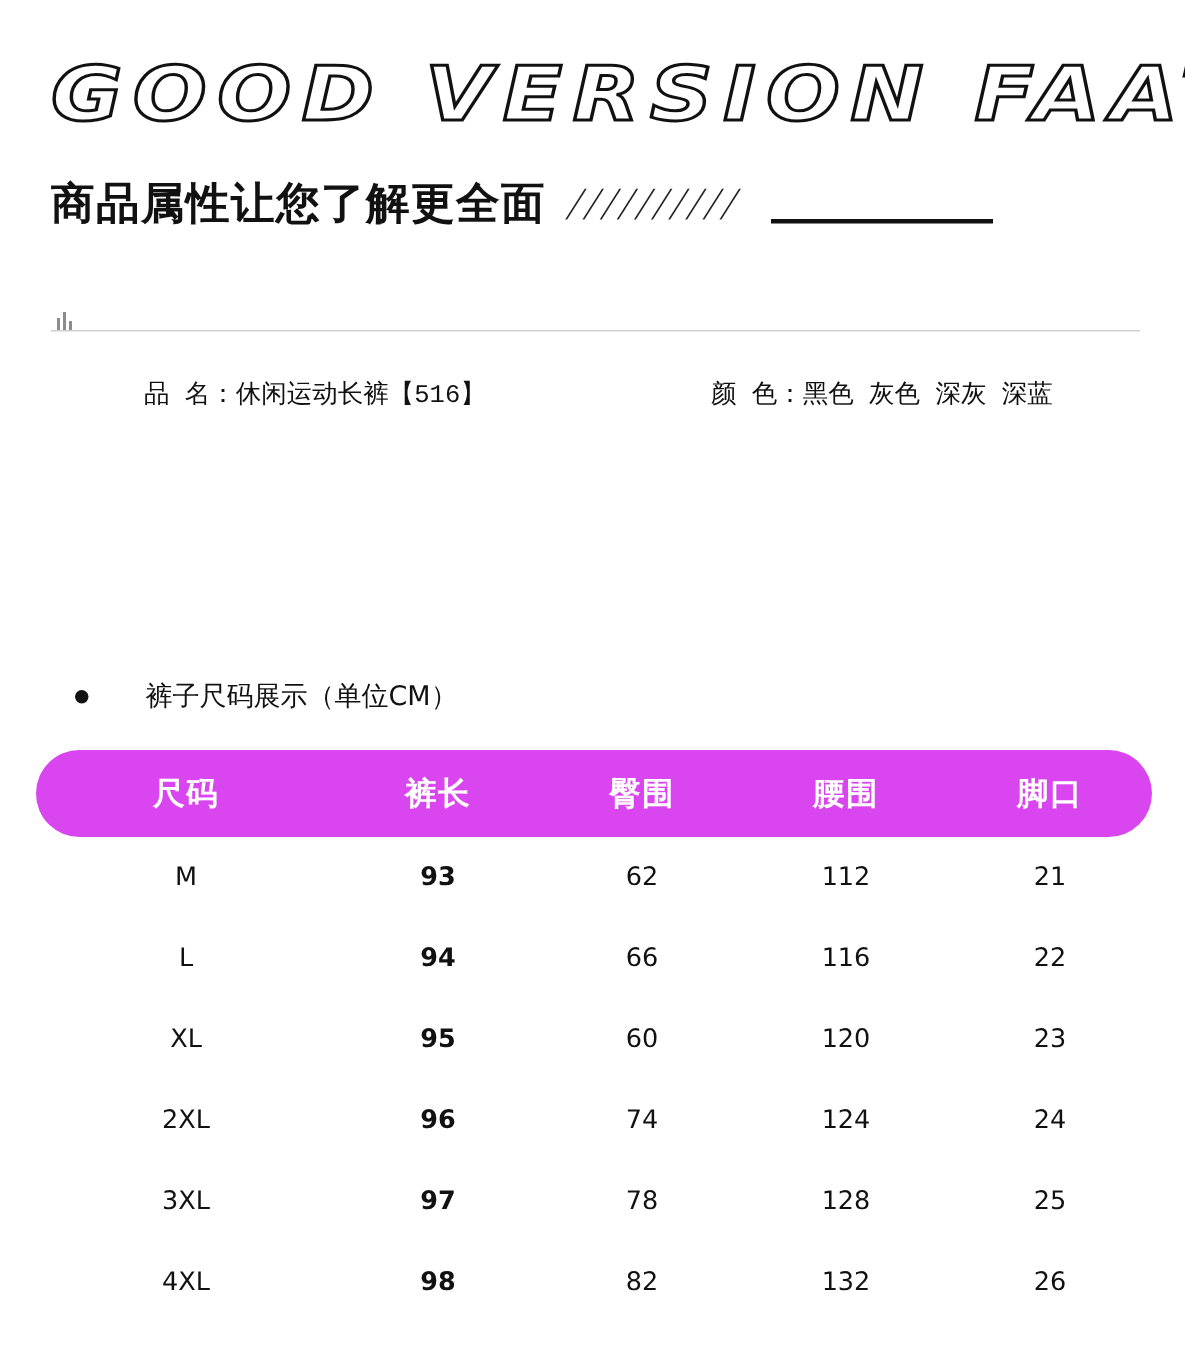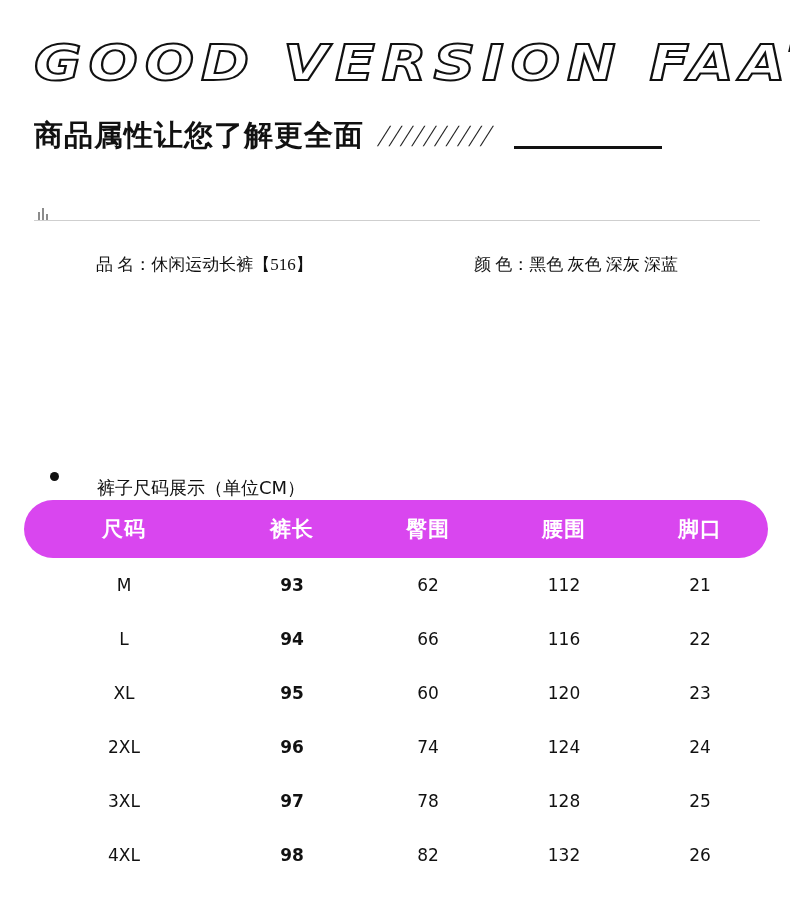--- a/index.html
+++ b/index.html
@@ -134,21 +134,21 @@
     width: 390px;
     padding-left: 62px;
     box-sizing: border-box;
   }
   .spec-right {
     flex: 1;
     padding-left: 50px;
     box-sizing: border-box;
   }
   .spec-text {
-    font-family: Liberation Serif, serif;
+    font-family: Liberation Mono, monospace;
     font-size: 17px;
     line-height: 26px;
     color: #111111;
     white-space: nowrap;
   }
   .spec-text.indent {
     padding-left: 30px;
   }
   .spec-sub {
     margin-top: 10px;
@@ -177,21 +177,20 @@
     font-weight: bold;
     color: #111111;
     letter-spacing: 0.3px;
   }
   .size-heading-cn {
     font-family: "DejaVu Sans", sans-serif;
     font-size: 18px;
     color: #111111;
     margin-left: 20px;
     white-space: nowrap;
-    margin-top: 24px;
   }
 
   
   .table {
     position: absolute;
     left: 24px;
     top: 500px;
     width: 744px;
   }
   .table-head {

